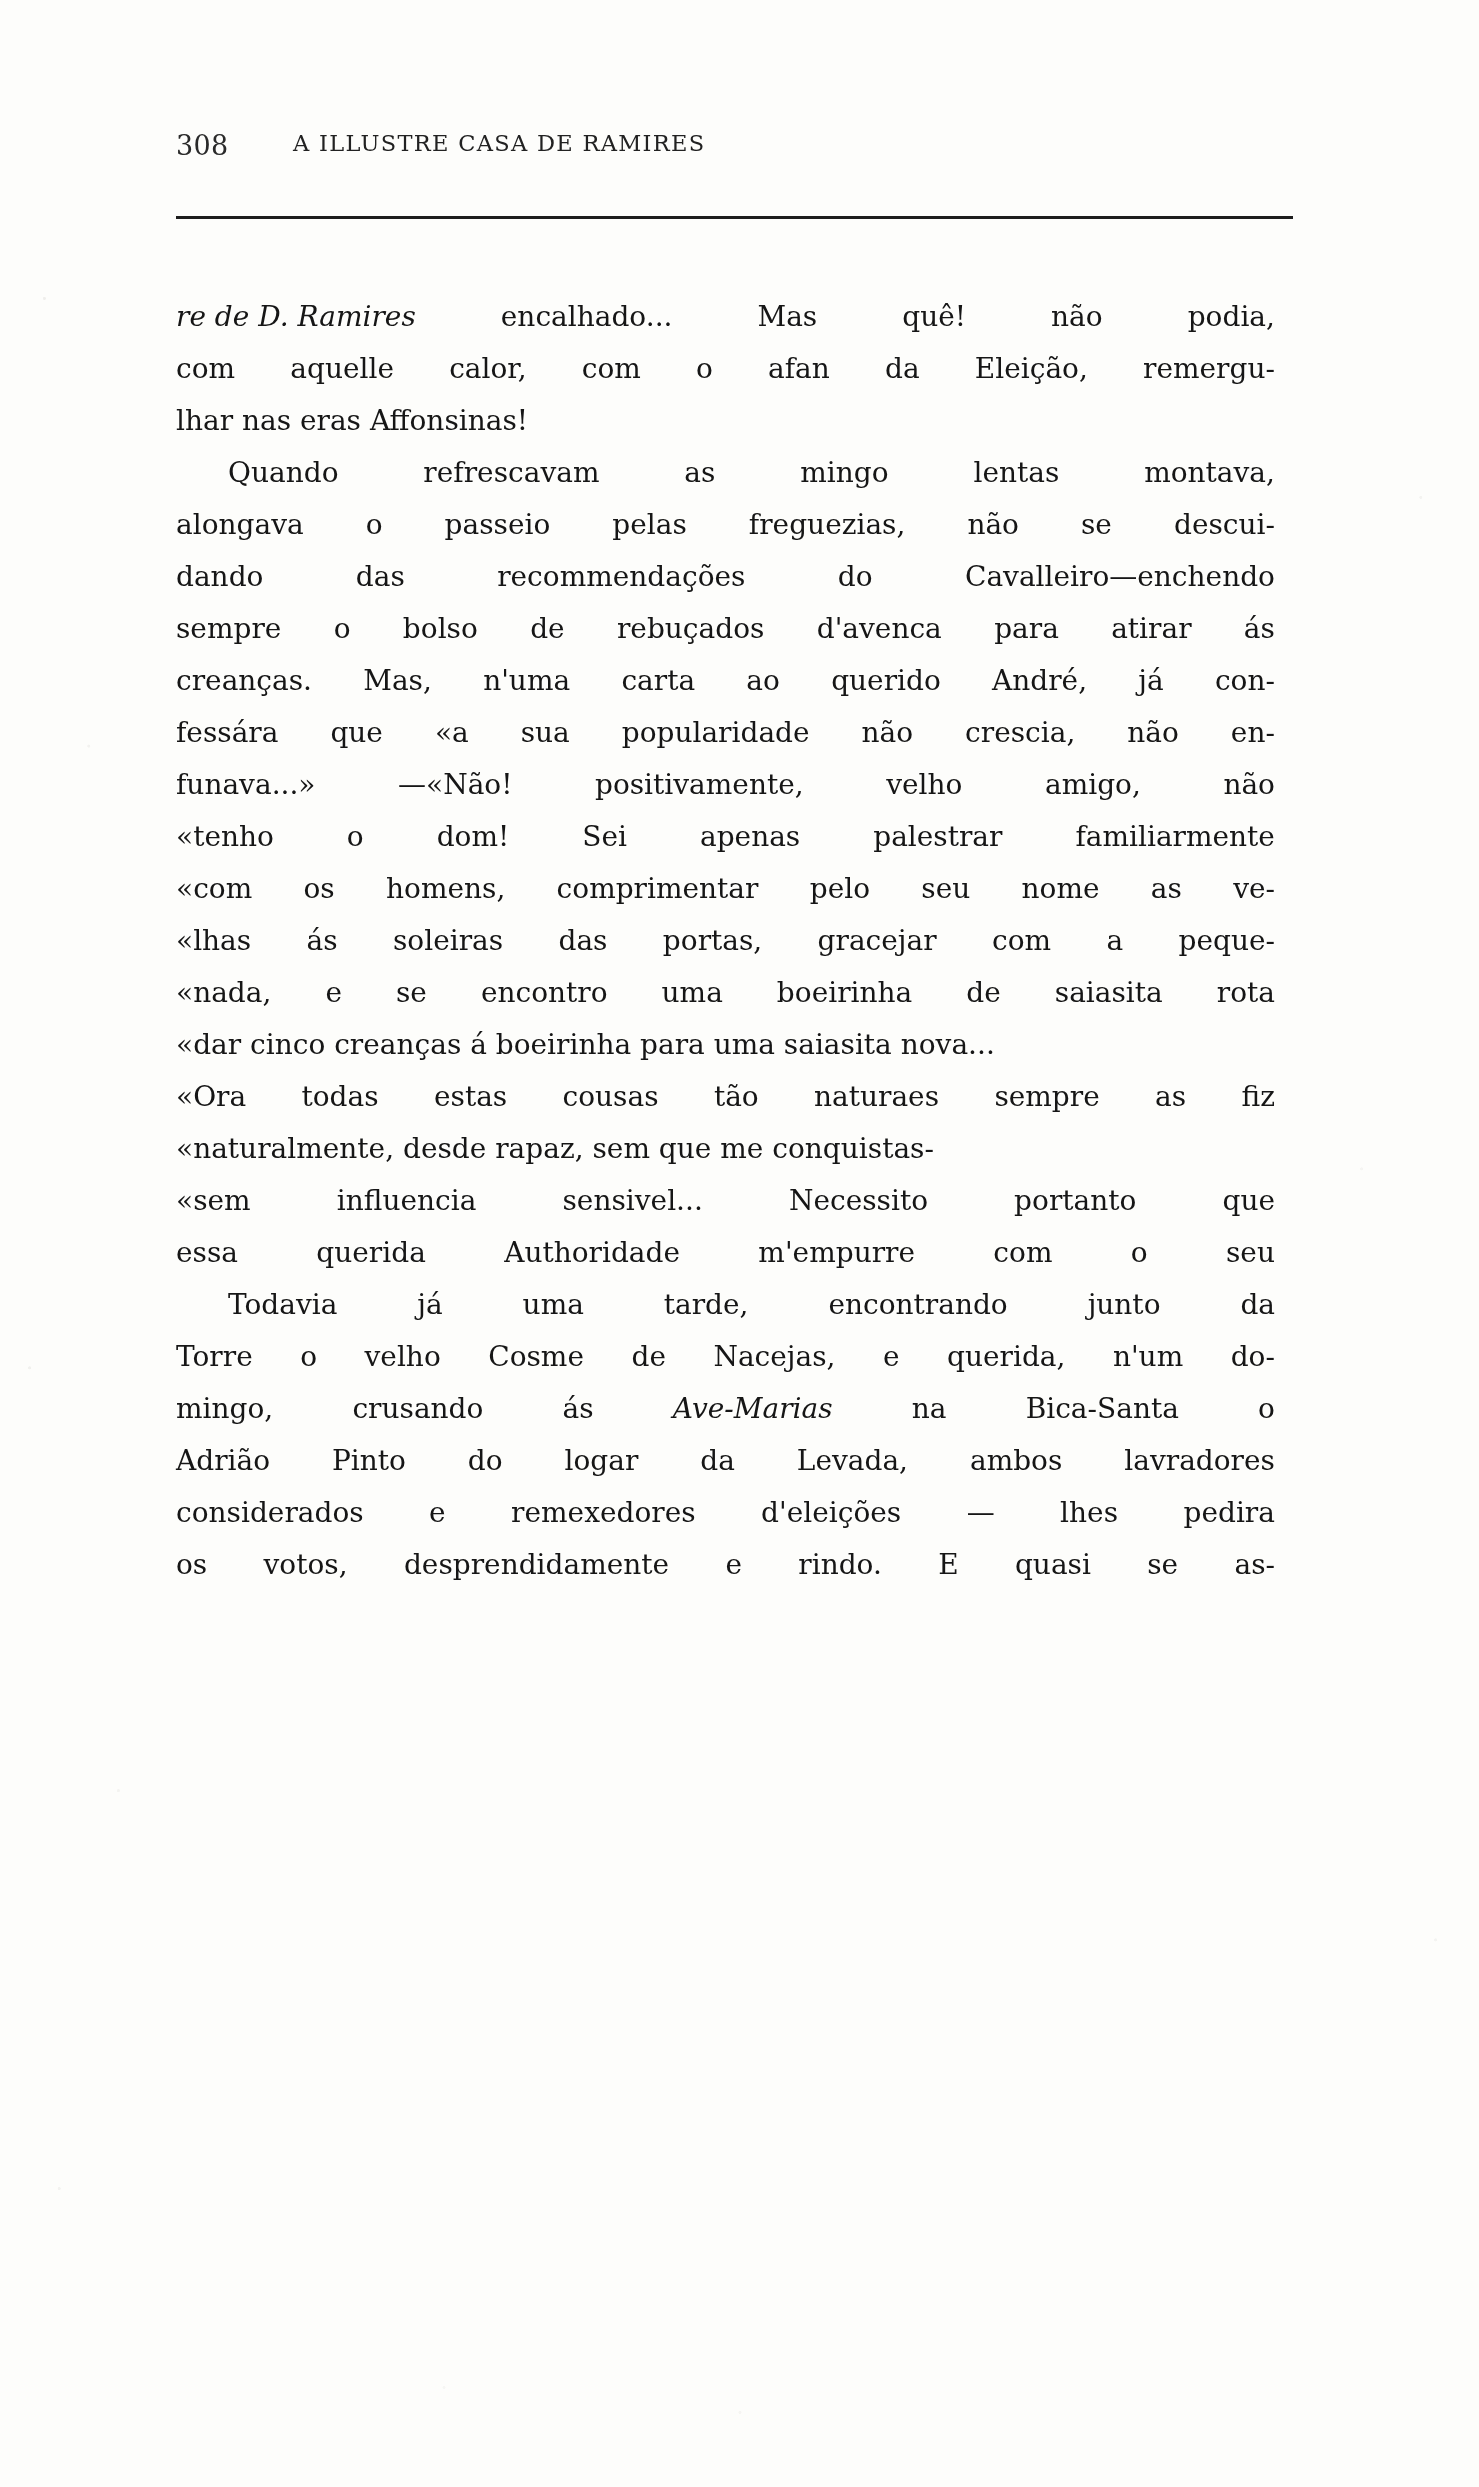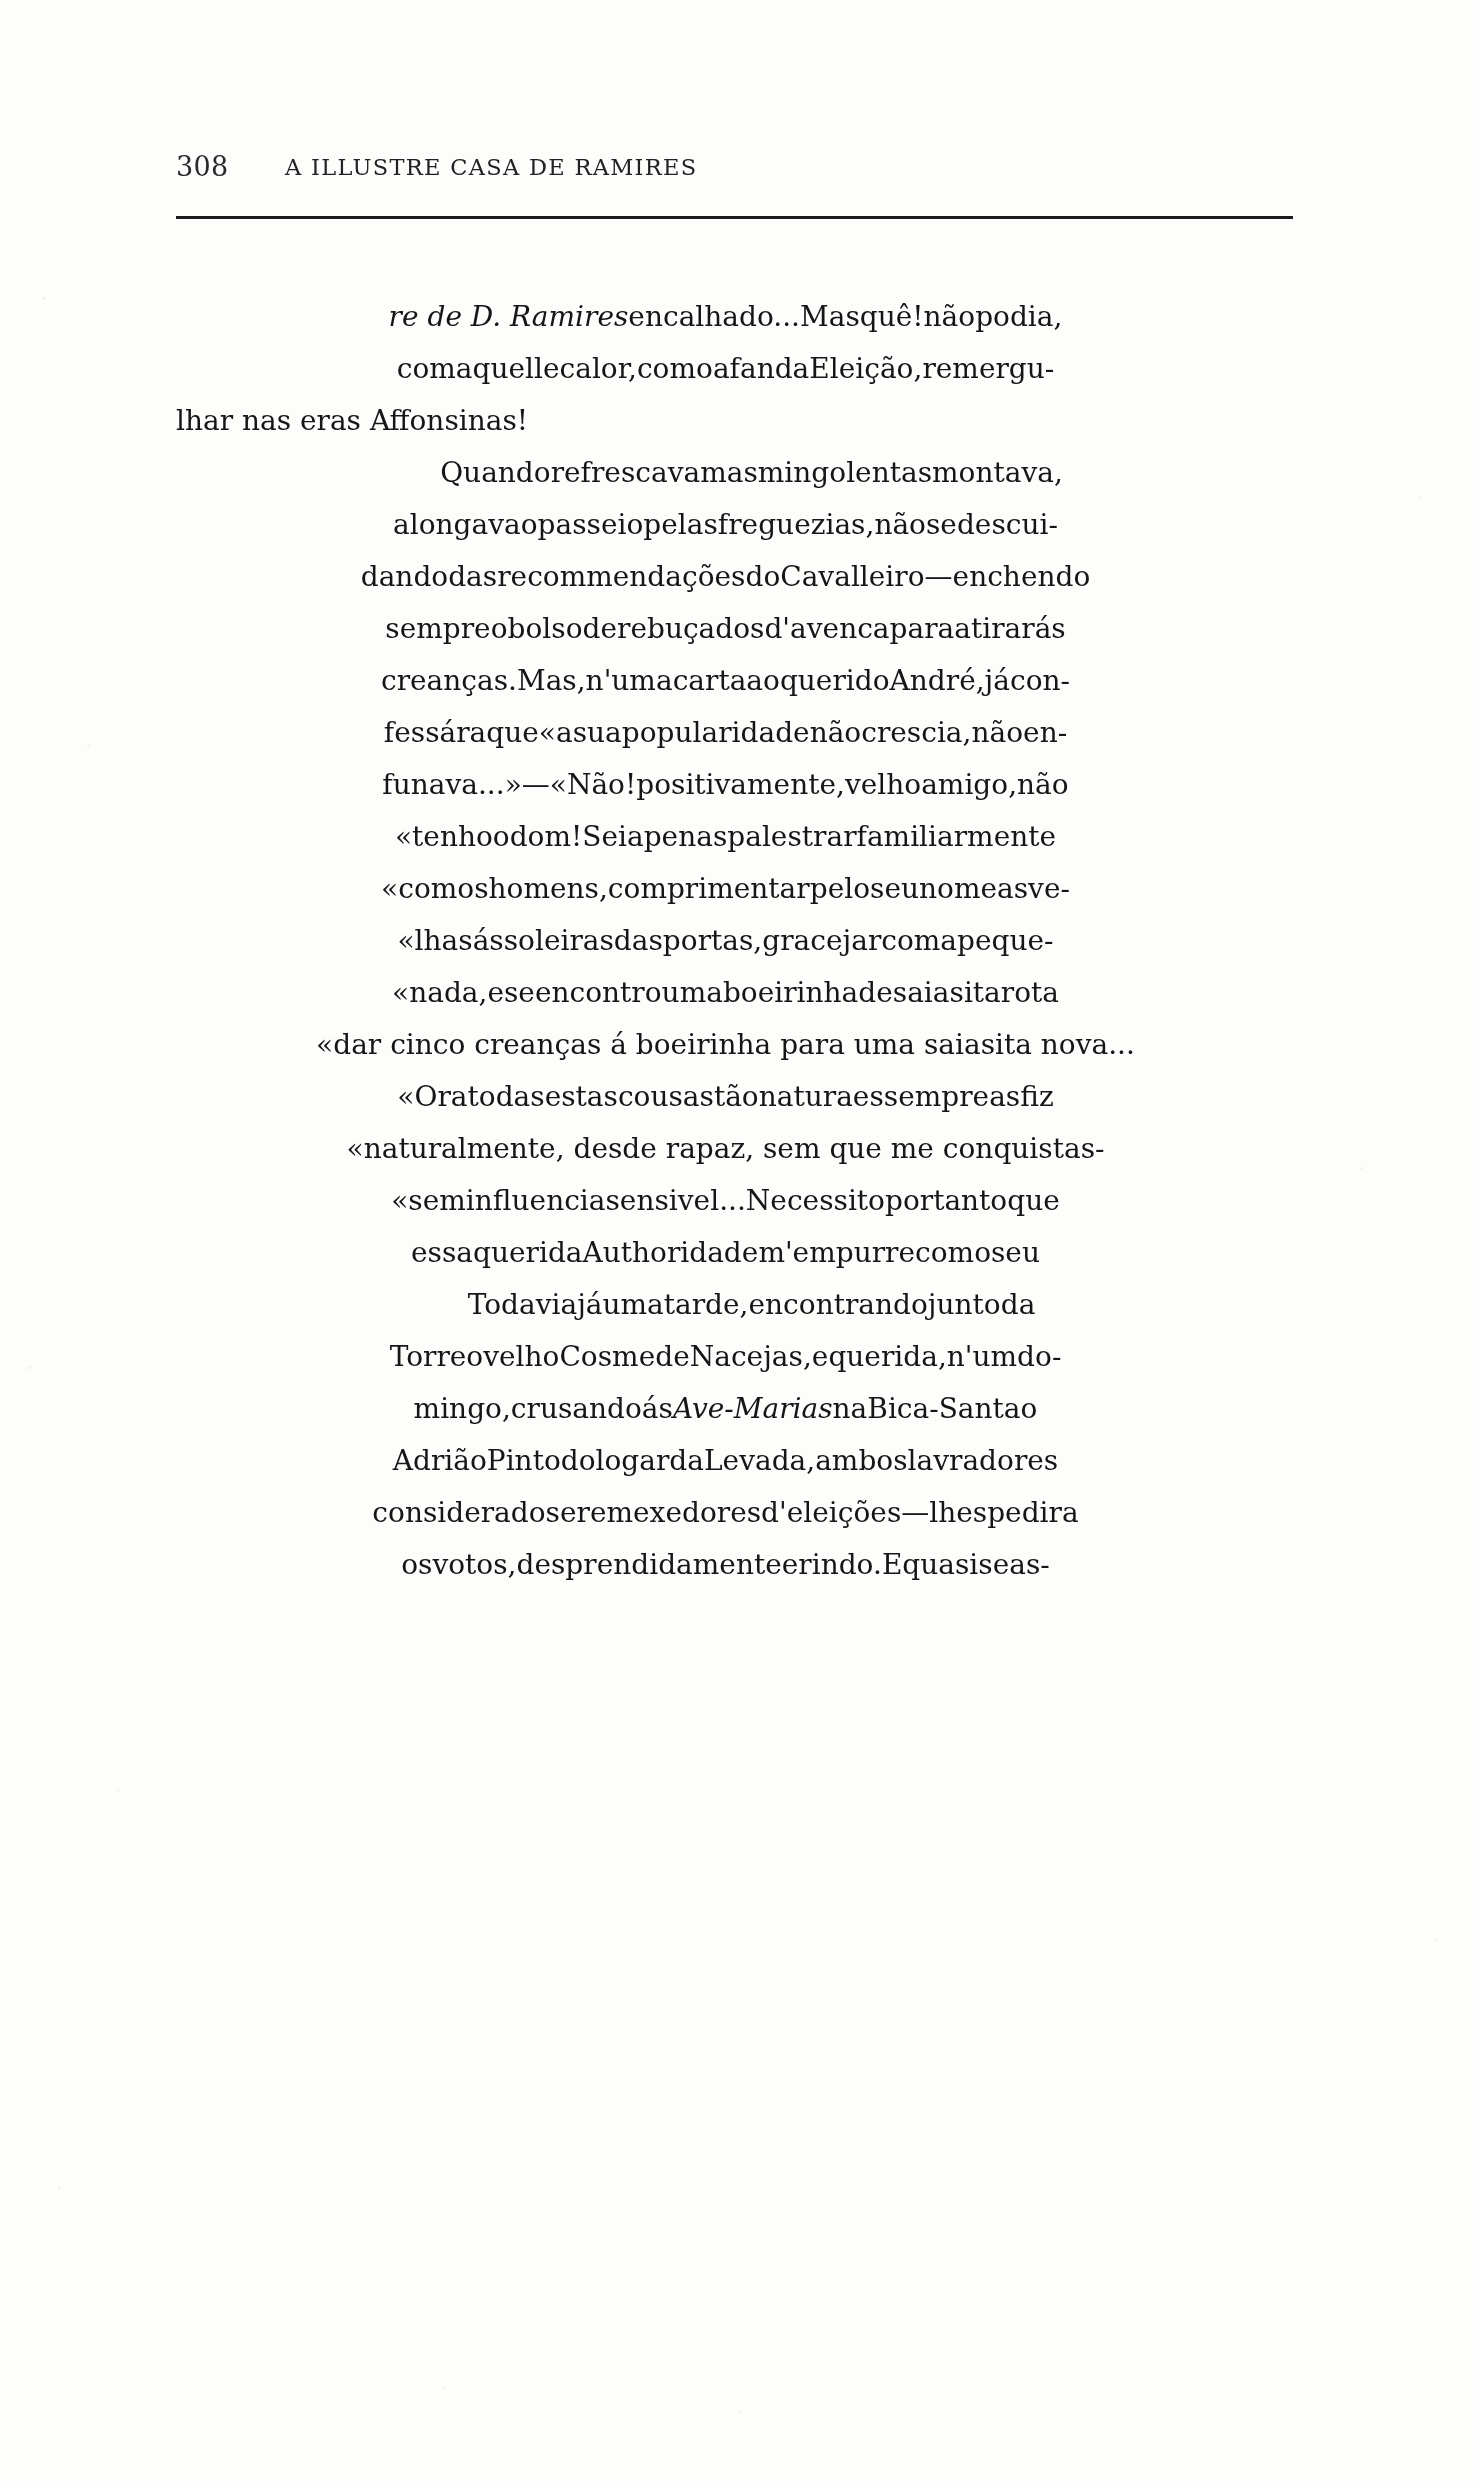--- a/index.html
+++ b/index.html
@@ -40,23 +40,24 @@
       radial-gradient(circle at 30% 96%, rgba(120,115,105,0.05) 0 1.2px, transparent 1.8px);
   }
   .content {
     position: absolute;
     left: 176px;
     top: 0;
     width: 1135px;
   }
   .header {
     display: flex;
-    align-items: center;
+    align-items: flex-start;
     height: 73px;
     padding-top: 130px;
+    gap: 8px;
   }
   .folio {
     font-family: "DejaVu Serif", serif;
     font-size: 27px;
     color: #2a2a2a;
     letter-spacing: 0.3px;
     width: 109px;
   }
   .running-head {
     font-family: "DejaVu Serif", serif;
@@ -85,21 +86,21 @@
   .body-text p {
     margin: 0;
     text-indent: 0;
   }
   em {
     font-style: italic;
   }
   
   .jline {
     display: flex;
-    justify-content: center;
+    justify-content: space-between;
     width: 100%;
   }
   .jline.last {
     justify-content: flex-start;
   }
   .jline > span {
     white-space: pre;
   }
 </style>
 </head>

